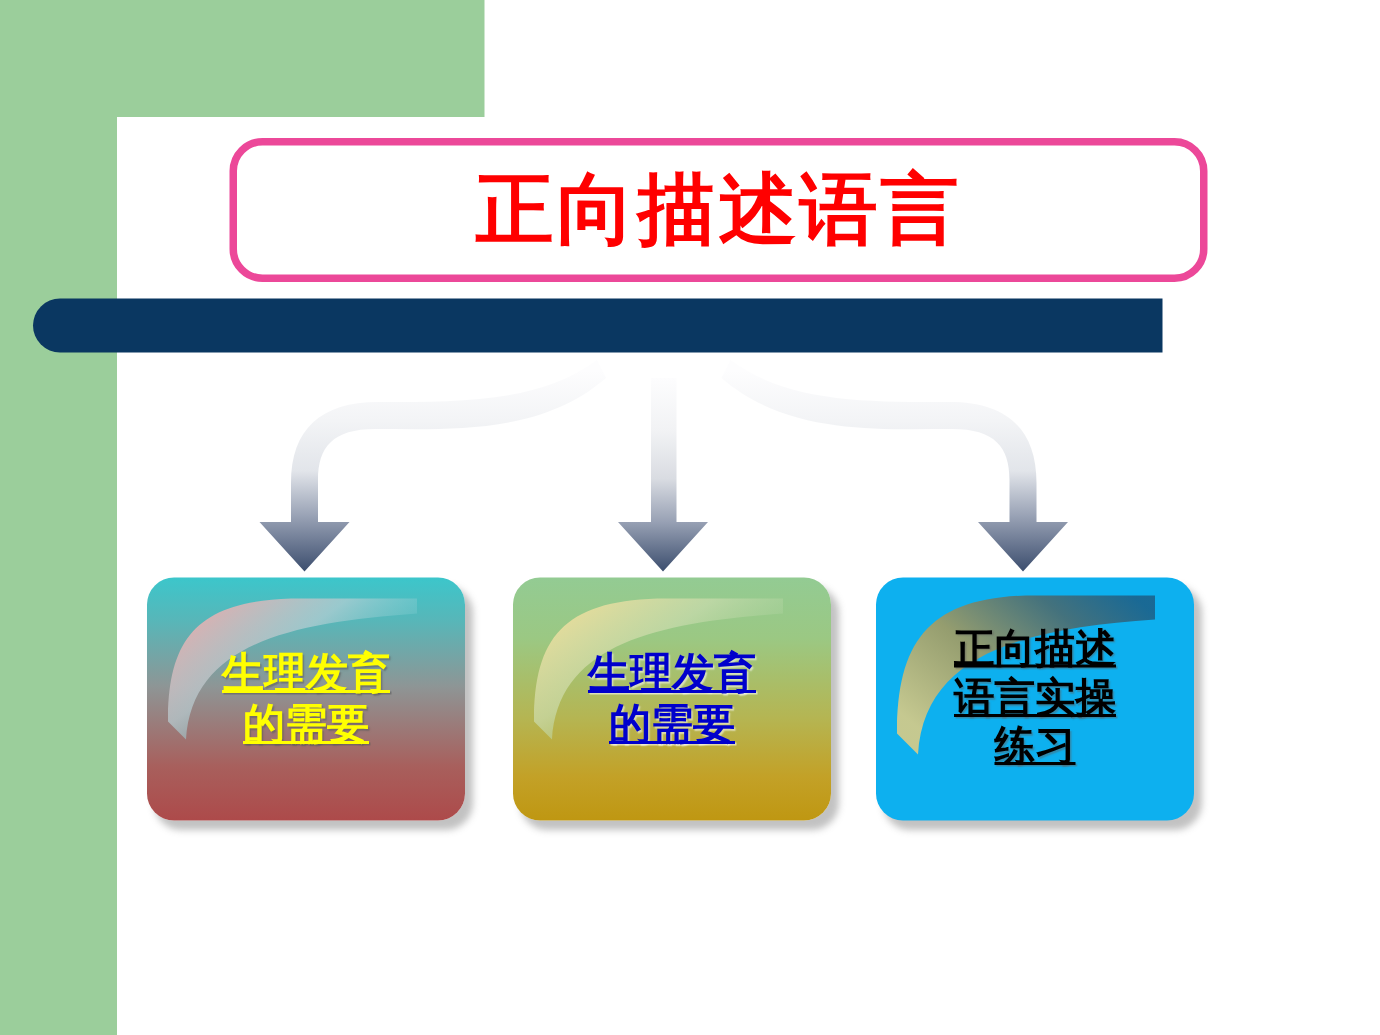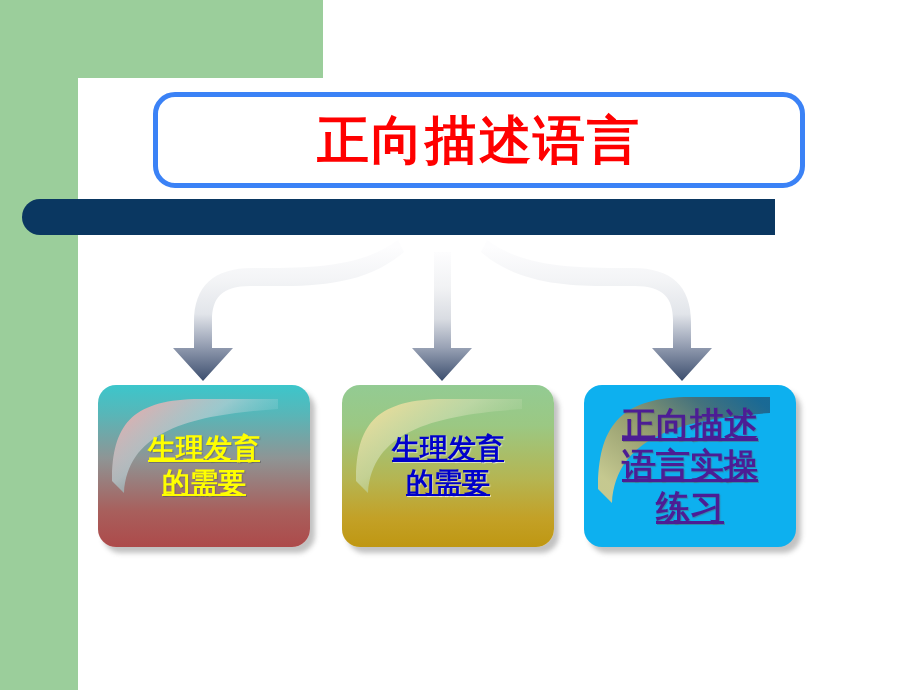--- a/index.html
+++ b/index.html
@@ -61,21 +61,21 @@
   }
 
   
   .title-box {
     position: absolute;
     left: 153px;
     top: 92px;
     width: 652px;
     height: 96px;
     box-sizing: border-box;
-    border: 5px solid #3b82f6;
+    border: 5px solid #ec4899;
     border-radius: 22px;
     background: #ffffff;
     display: flex;
     align-items: center;
     justify-content: center;
   }
   .title-text {
     color: #FF0000;
     font-size: 52px;
     font-weight: bold;
@@ -128,21 +128,21 @@
     white-space: pre-line;
     font-family: "DejaVu Sans", "Liberation Sans", sans-serif;
   }
 
   #box-1 { left: 98px;  top: 385px; background: linear-gradient(180deg, #3CC6CB 0%, #58B6B8 18%, #8E9595 45%, #A85F5C 78%, #AD4A4A 100%); }
   #box-2 { left: 342px; top: 385px; background: linear-gradient(180deg, #93CB93 0%, #9BC883 25%, #B5B552 58%, #C3A127 82%, #BF9712 100%); }
   #box-3 { left: 584px; top: 385px; background: #0DB0EF; }
 
   #box-1 .node-label { color: #FFFF00; text-shadow: 1px 1px 1px rgba(90,90,90,0.55); }
   #box-2 .node-label { color: #0000CC; text-shadow: 1px 1px 1px rgba(255,255,255,0.55); }
-  #box-3 .node-label { color: #4c1d95; text-shadow: 1px 1px 1px rgba(90,90,90,0.45); font-size: 34px; }
+  #box-3 .node-label { color: #000000; text-shadow: 1px 1px 1px rgba(90,90,90,0.45); font-size: 27px; }
 </style>
 </head>
 <body>
 
 <div id="slide">
 
   <div class="green-strip"></div>
   <div class="green-block"></div>
   <div class="white-panel"></div>
 

